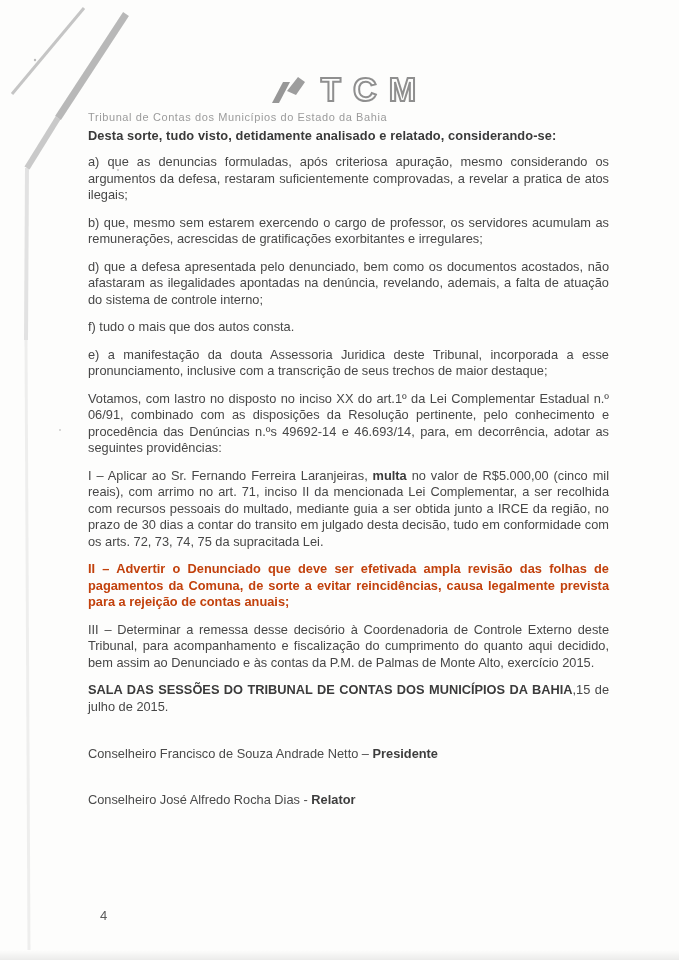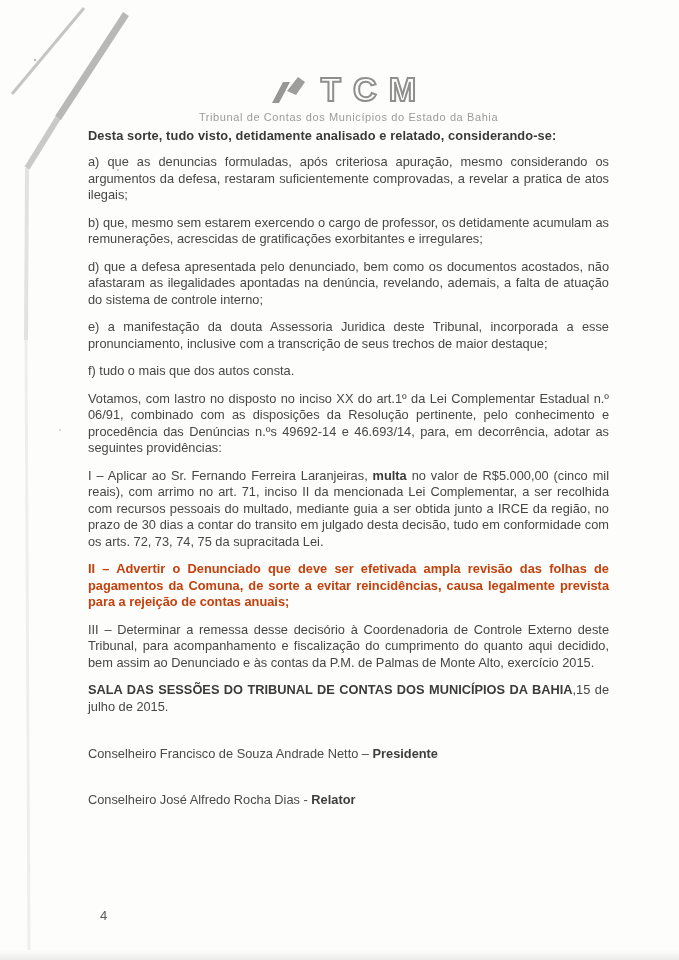--- a/index.html
+++ b/index.html
@@ -29,21 +29,21 @@
     font-size: 33px;
     font-weight: bold;
     letter-spacing: 12px;
     color: #8f8f8f;
     line-height: 28px;
   }
   @supports (-webkit-text-stroke: 2px #8f8f8f) {
     .logo-text { color: rgba(253,253,252,0.15); -webkit-text-stroke: 2px #8f8f8f; }
   }
   .org-name {
-    text-align: center;
+    text-align: left;
     font-size: 11px;
     letter-spacing: 0.6px;
     color: #9b9b9b;
     margin-top: 4px;
   }
   .intro-heading {
     margin-top: 5px;
     font-size: 12.8px;
     font-weight: bold;
     color: #3a3a3a;
@@ -112,24 +112,24 @@
           <polygon points="18,15 29,1 36,6 27,19" fill="#9d9d9d"></polygon>
         </svg>
         <span class="logo-text">TCM</span>
       </span>
     </div>
     <div class="org-name">Tribunal de Contas dos Municípios do Estado da Bahia</div>
 
     <div class="intro-heading">Desta sorte, tudo visto, detidamente analisado e relatado, considerando-se:</div>
 
     <p class="para">a) que as denuncias formuladas, após criteriosa apuração, mesmo considerando os argumentos da defesa, restaram suficientemente comprovadas, a revelar a pratica de atos ilegais;</p>
-    <p class="para">b) que, mesmo sem estarem exercendo o cargo de professor, os detidamente acumulam as remunerações, acrescidas de gratificações exorbitantes e irregulares;</p>
+    <p class="para">b) que, mesmo sem estarem exercendo o cargo de professor, os servidores acumulam as remunerações, acrescidas de gratificações exorbitantes e irregulares;</p>
     <p class="para">d) que a defesa apresentada pelo denunciado, bem como os documentos acostados, não afastaram as ilegalidades apontadas na denúncia, revelando, ademais, a falta de atuação do sistema de controle interno;</p>
+    <p class="para">f) tudo o mais que dos autos consta.</p>
     <p class="para">e) a manifestação da douta Assessoria Juridica deste Tribunal, incorporada a esse pronunciamento, inclusive com a transcrição de seus trechos de maior destaque;</p>
-    <p class="para">f) tudo o mais que dos autos consta.</p>
 
     <p class="para">Votamos, com lastro no disposto no inciso XX do art.1º da Lei Complementar Estadual n.º 06/91, combinado com as disposições da Resolução pertinente, pelo  conhecimento e procedência das Denúncias n.ºs 49692-14 e 46.693/14, para, em decorrência, adotar as seguintes providências:</p>
 
     <p class="para"><span>I – Aplicar ao Sr. Fernando Ferreira Laranjeiras, </span><span class="b">multa</span><span> no valor de R$5.000,00 (cinco mil reais), com arrimo no art. 71, inciso II da mencionada Lei Complementar, a ser recolhida com recursos pessoais do multado, mediante guia a ser obtida junto a IRCE da região, no prazo de 30 dias  a contar do transito em julgado  desta decisão, tudo em conformidade com os arts. 72, 73, 74, 75 da supracitada Lei.</span></p>
 
     <p class="para bold">II – Advertir o Denunciado que deve ser efetivada ampla revisão das folhas de pagamentos da Comuna, de sorte a evitar reincidências, causa legalmente prevista para a rejeição de contas anuais;</p>
 
     <p class="para">III – Determinar a remessa desse decisório à Coordenadoria de Controle Externo deste Tribunal, para acompanhamento e fiscalização do cumprimento do quanto aqui decidido, bem assim ao Denunciado e às contas da P.M. de Palmas de Monte Alto, exercício 2015.</p>
 
     <p class="para session"><span class="b">SALA DAS SESSÕES DO TRIBUNAL DE CONTAS DOS MUNICÍPIOS DA BAHIA</span><span>,15 de julho de 2015.</span></p>

